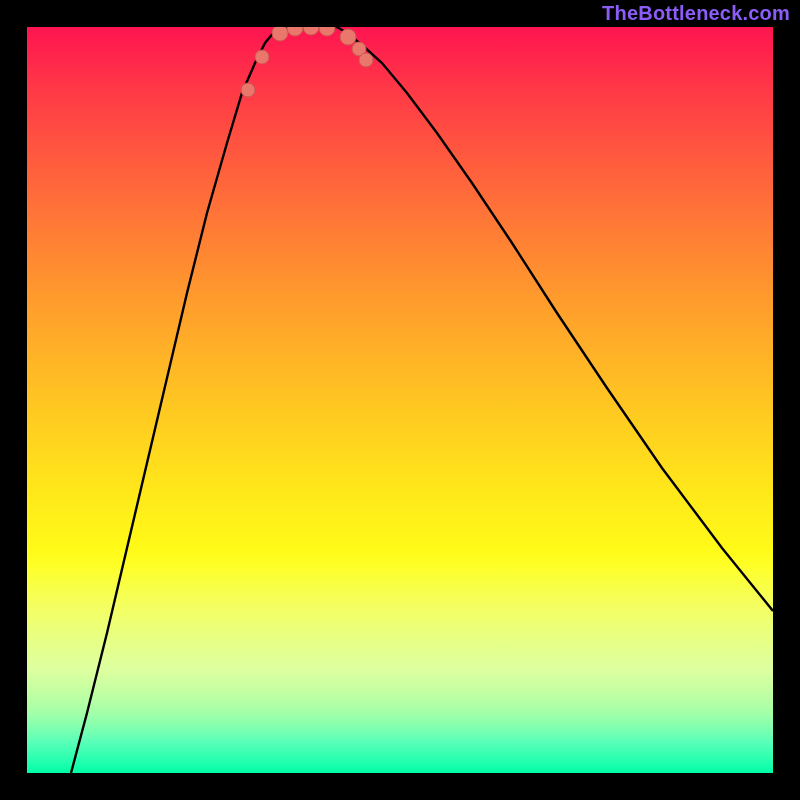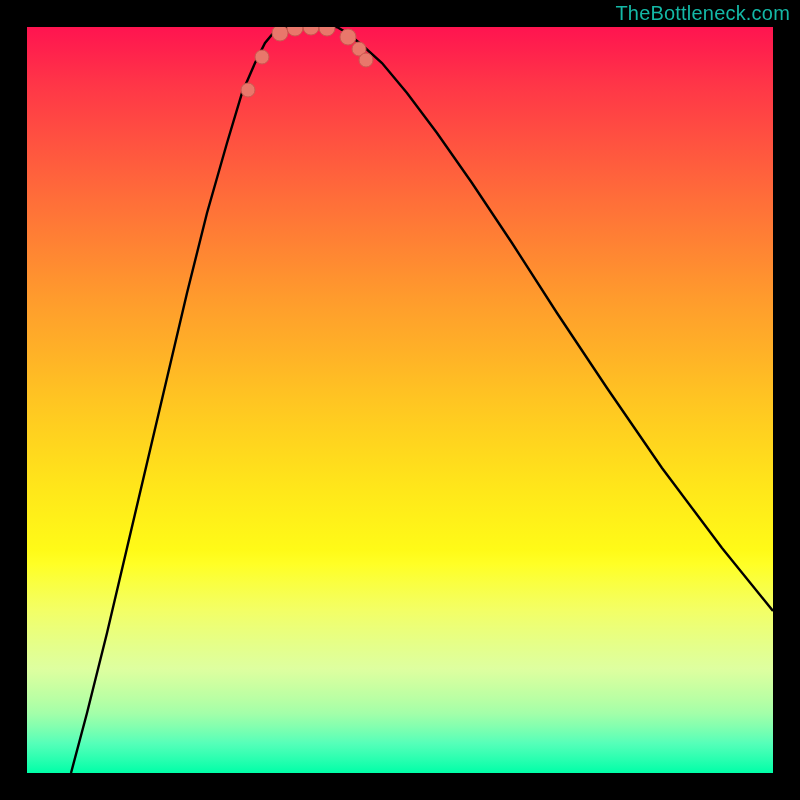--- a/index.html
+++ b/index.html
@@ -62,23 +62,23 @@
     top: 27px;
     left: 27px;
     width: 746px;
     height: 746px;
     pointer-events: none;
   }
   .watermark {
     position: absolute;
     top: 2px;
     right: 10px;
-    color: #14b8a6;
+    color: #8b5cf6;
     font-size: 20px;
-    font-weight: 400;
+    font-weight: 700;
     letter-spacing: 0.2px;
     user-select: none;
   }
 </style>
 </head>
 <body>
 
 <div class="frame">
   <div class="plot"></div>
   <div class="lighten"></div>

